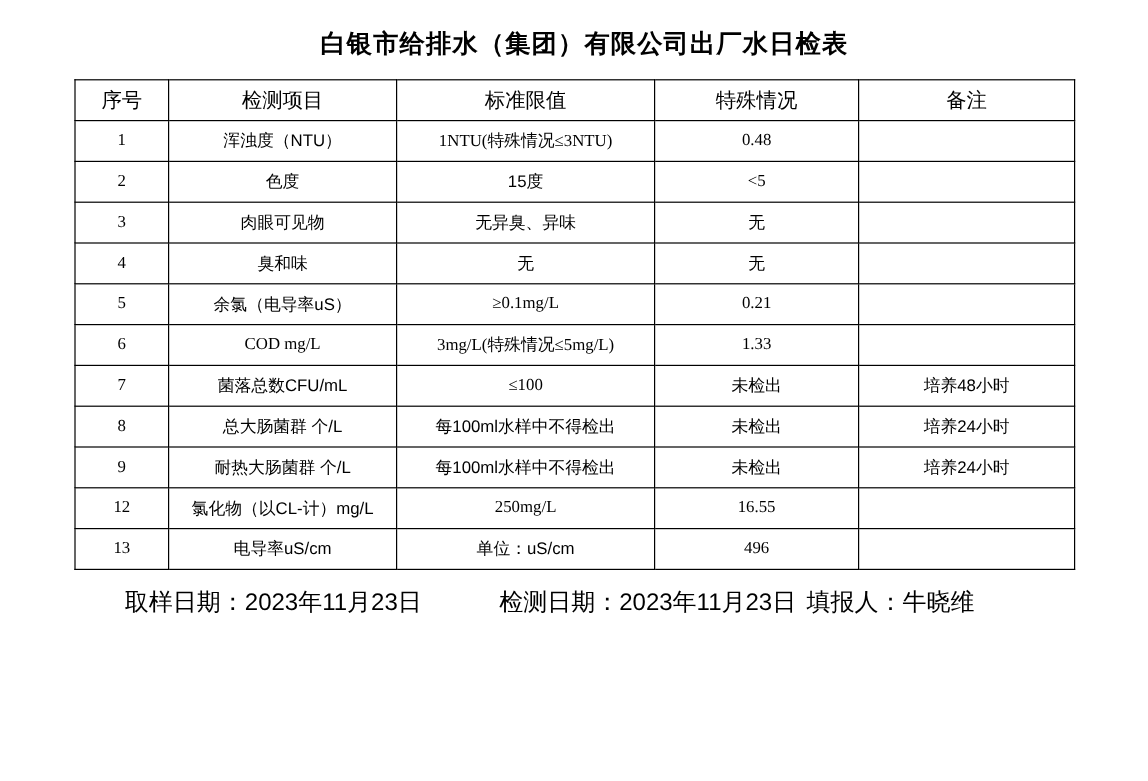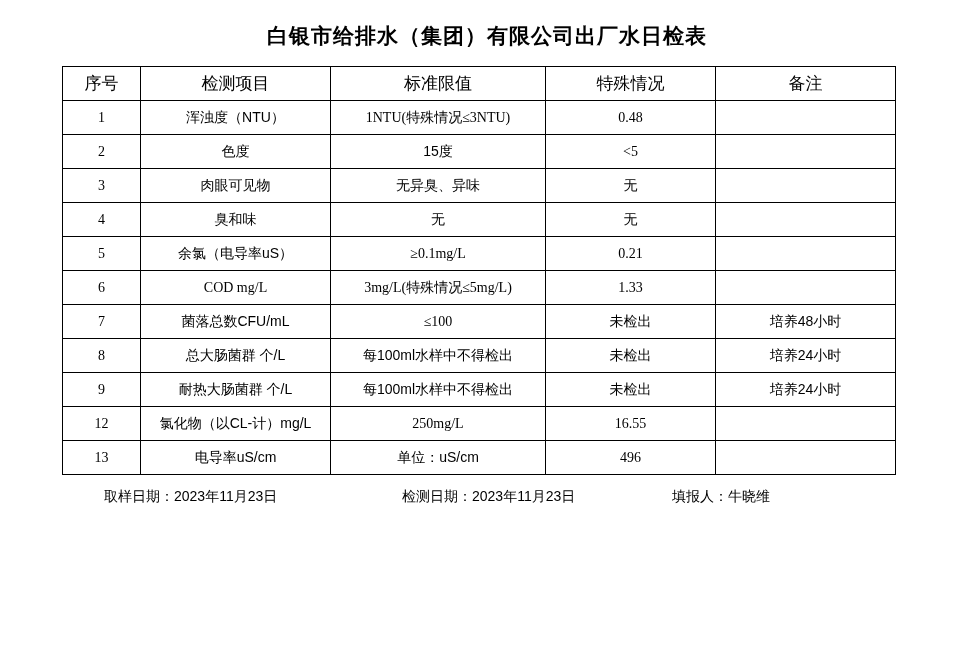--- a/index.html
+++ b/index.html
@@ -56,29 +56,29 @@
   col.c3 { width: 170px; }
   col.c4 { width: 180px; }
   .mono {
     font-family: "Liberation Serif", serif;
   }
   .footer {
     position: relative;
     margin: 0 62px;
     margin-top: 13px;
     height: 22px;
-    font-size: 14px;
+    font-size: 20px;
     text-align: center;
   }
   .footer span {
     position: absolute;
     white-space: nowrap;
   }
   .f-sample { left: 42px; }
-  .f-test { left: 340px; }
+  .f-test { left: 354px; }
   .f-filler { left: 610px; }
 </style>
 </head>
 <body>
 
 <div class="page">
 
   <div class="doc-title">白银市给排水（集团）有限公司出厂水日检表</div>
 
   <div class="table-wrap">

